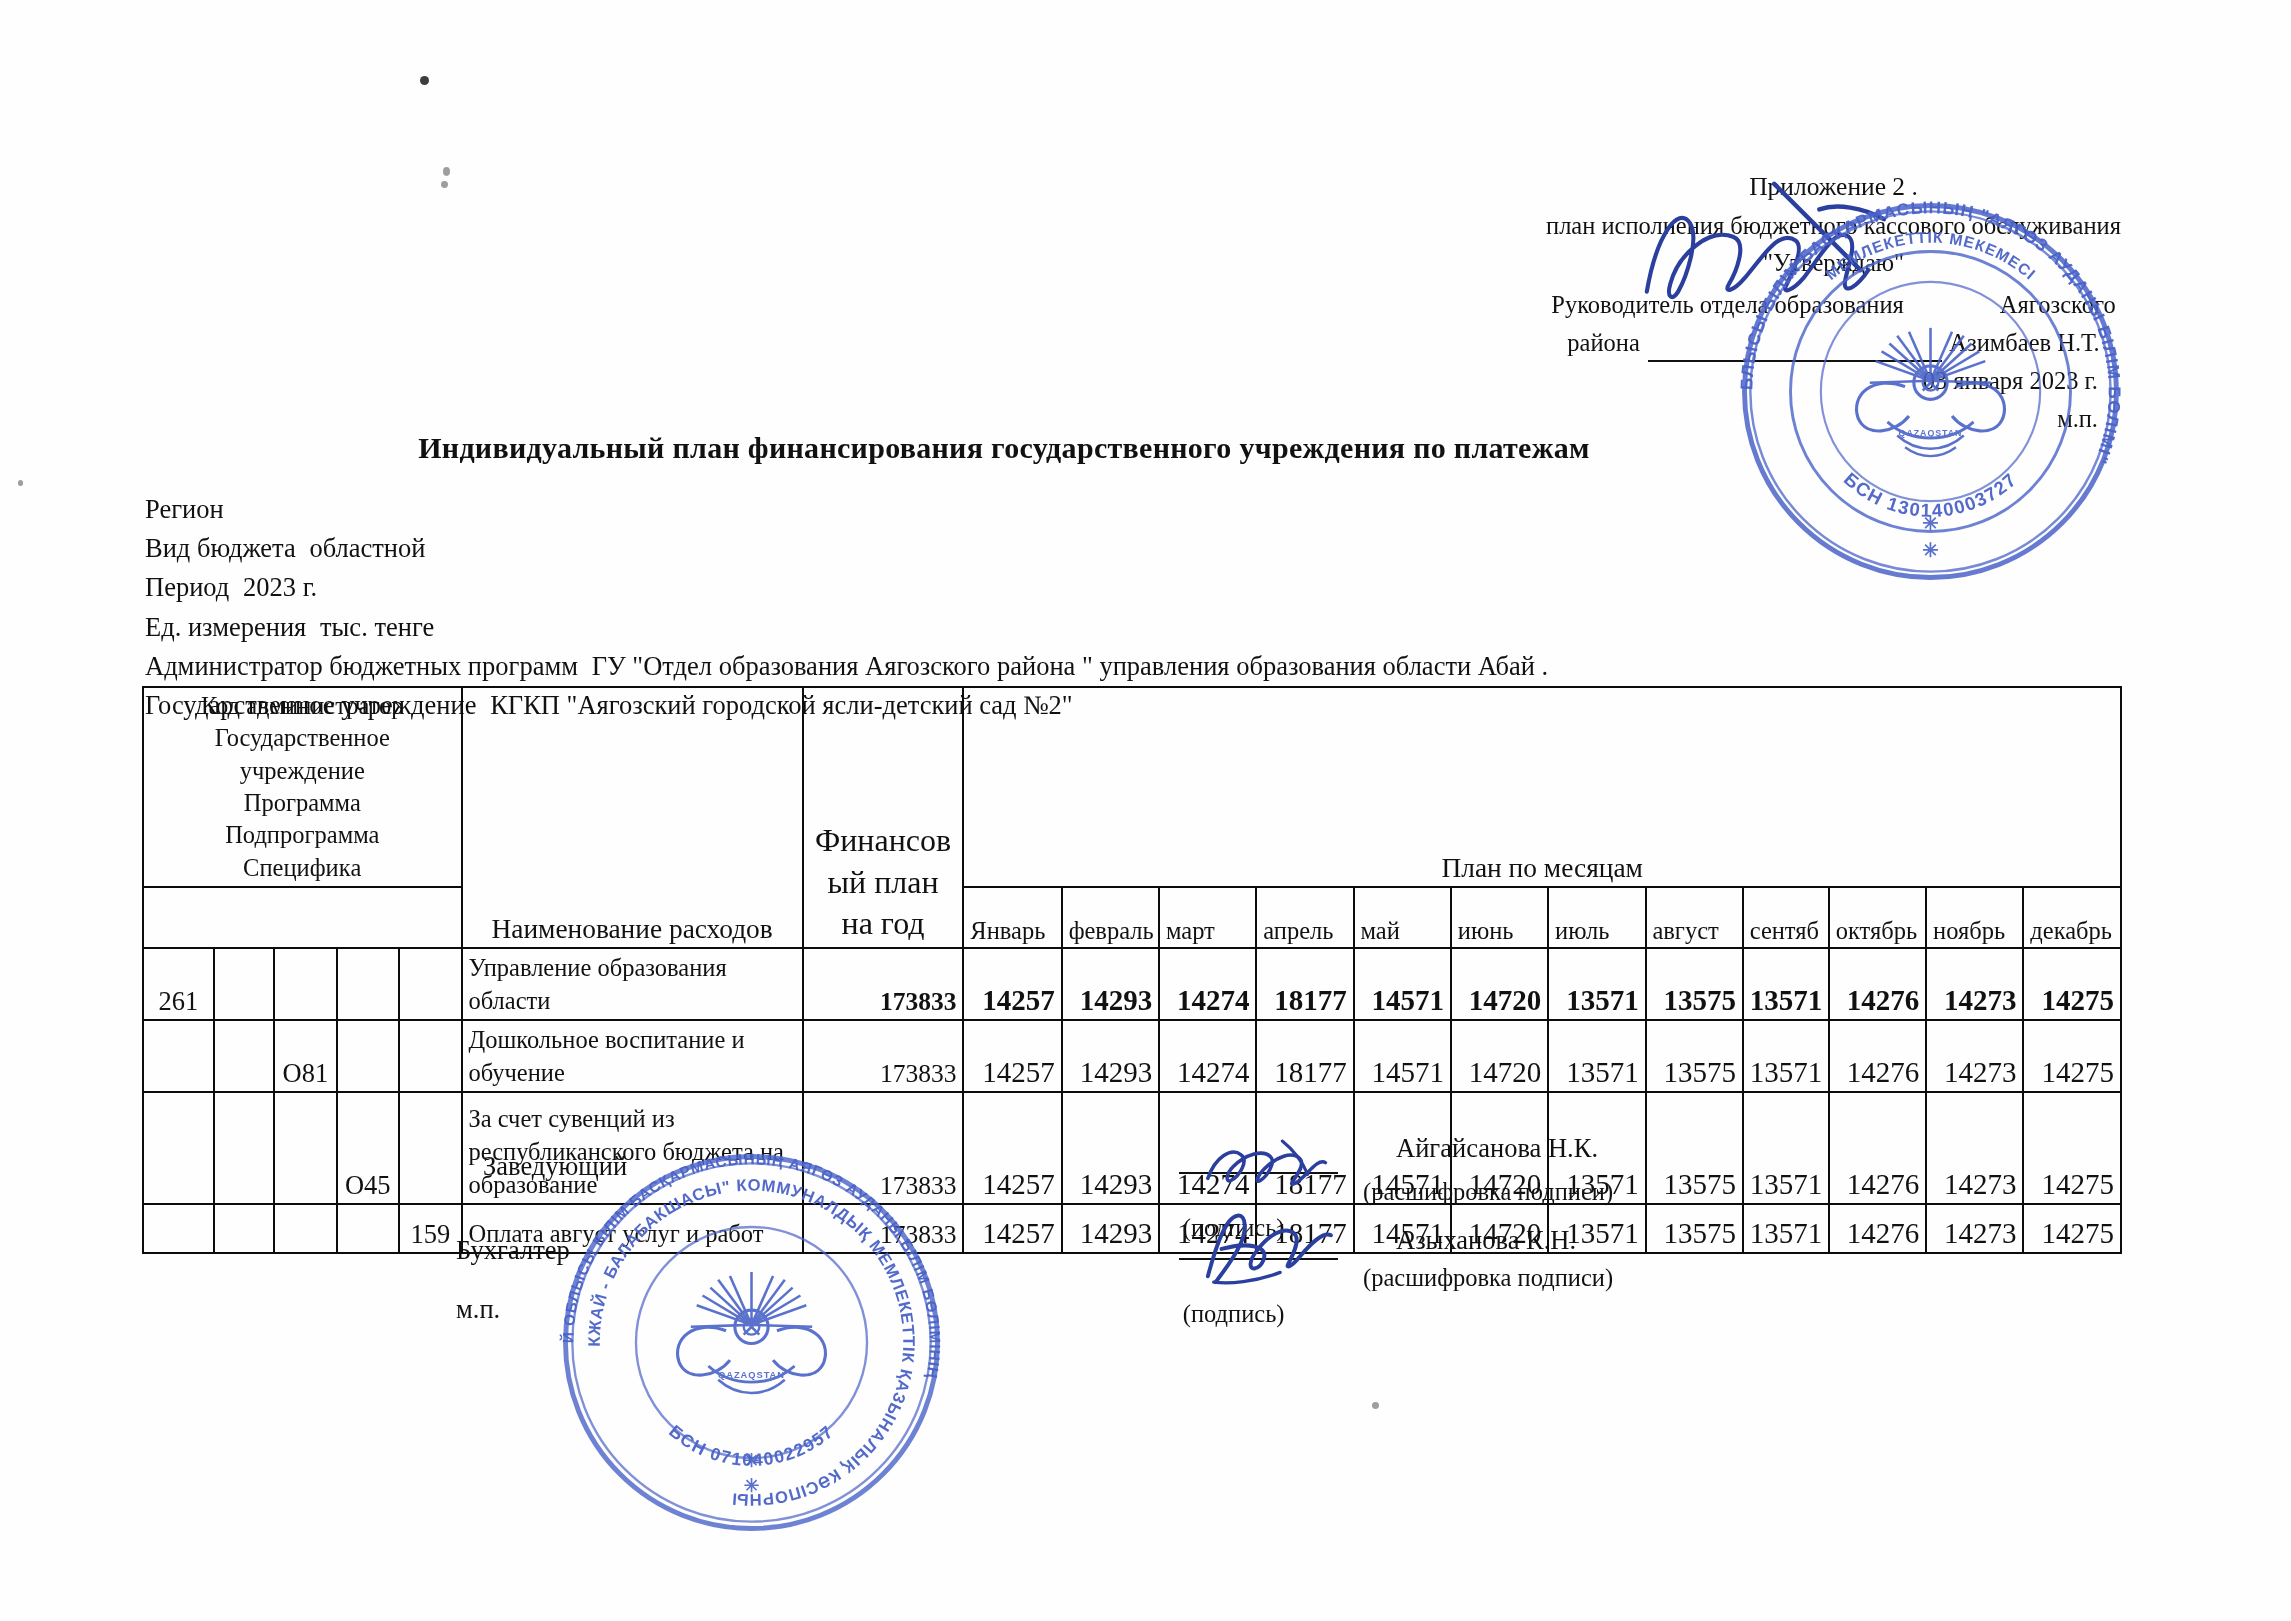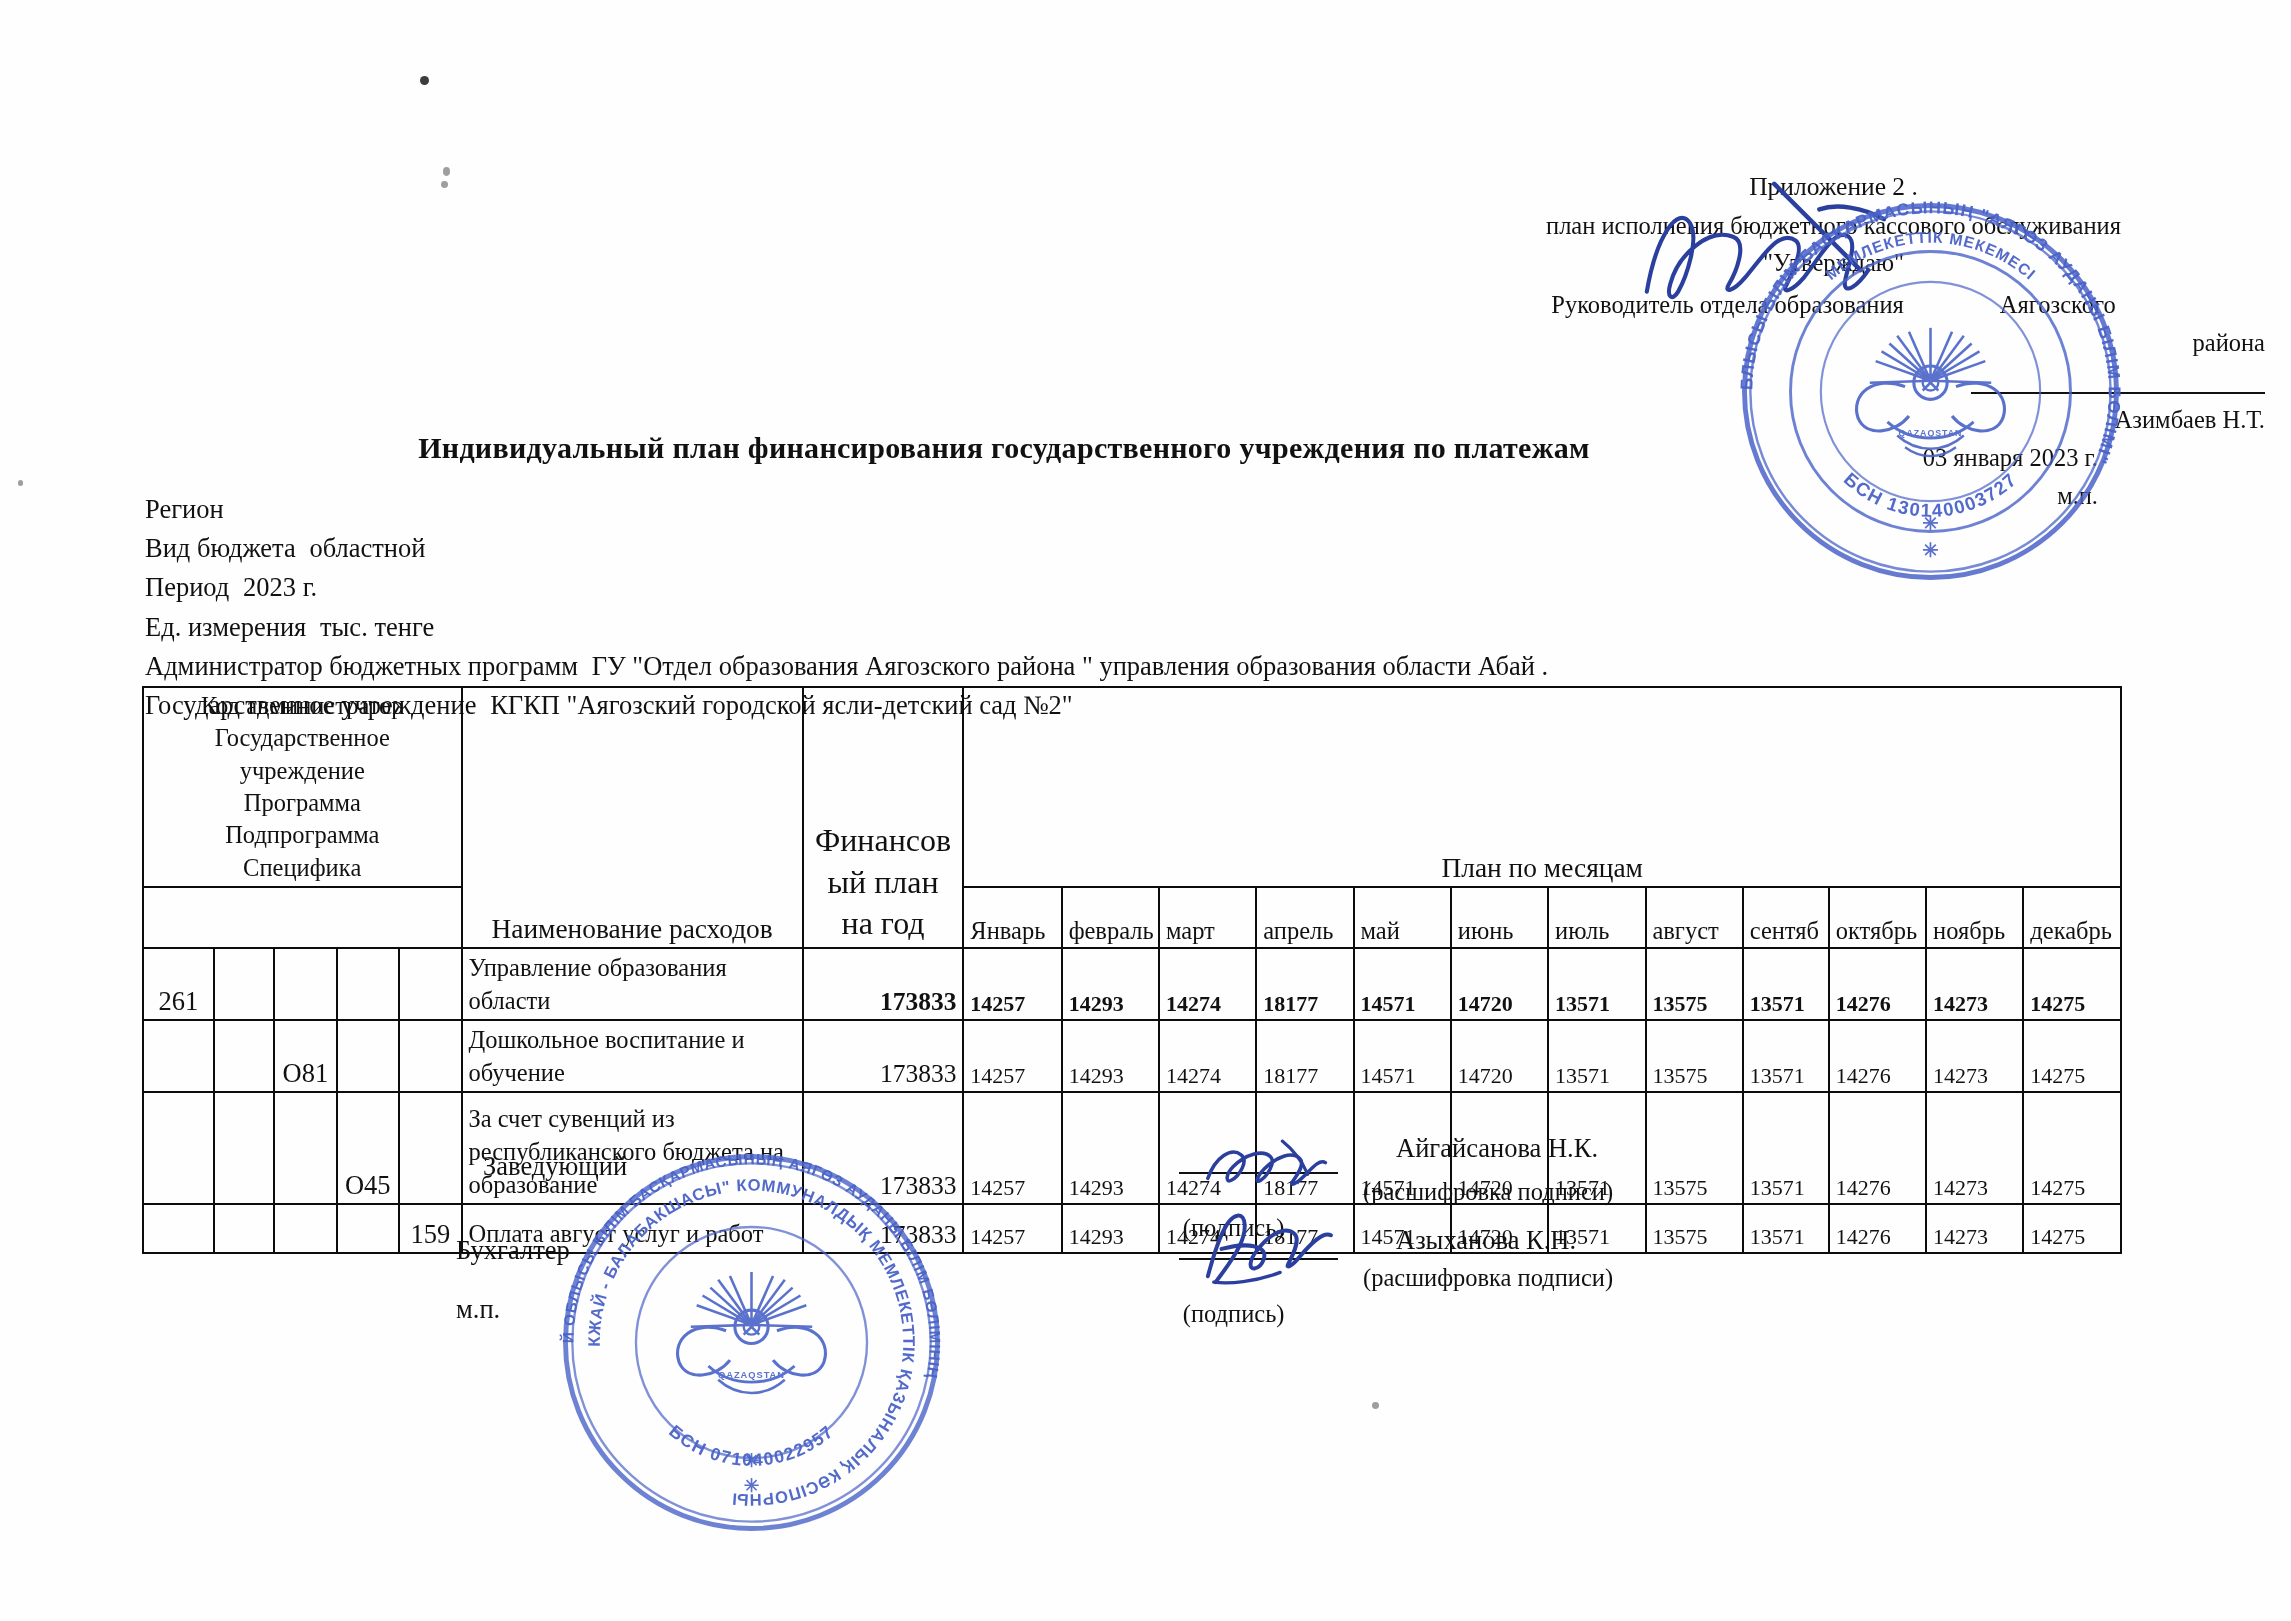--- a/index.html
+++ b/index.html
@@ -47,21 +47,20 @@
     gap: 8px;
     margin-top: 3.9px;
   }
   .ruk-label { white-space: nowrap; }
   .ruk-name { white-space: nowrap; padding-left: 88px; }
   .raion-row {
     display: flex;
     justify-content: center;
     align-items: flex-end;
     gap: 7.8px;
-    flex-direction: column;
   }
   .sigline {
     display: inline-block;
     width: 294px;
     border-bottom: 2px solid #111;
     height: 21.6px;
   }
 
   
   .doc-title {
@@ -131,22 +130,22 @@
     padding-bottom: 3.9px;
   }
   td.name-cell {
     text-align: left;
     font-size: 24.5px;
     vertical-align: top;
     padding-top: 7.8px;
     line-height: 1.35;
   }
   td.num {
-    text-align: left;
-    font-size: 22px;
+    text-align: right;
+    font-size: 29px;
     vertical-align: bottom;
     padding-bottom: 3.9px;
     padding-right: 7.8px;
     margin-left: 16px;
   }
   tr.r1 td { height: 43px; }
   tr.r1 td.num, tr.r1 td.fin { font-weight: bold; }
   tr.r2 td { height: 53px; }
   tr.r3 td { height: 106px; }
   tr.r4 td { height: 43px; }

